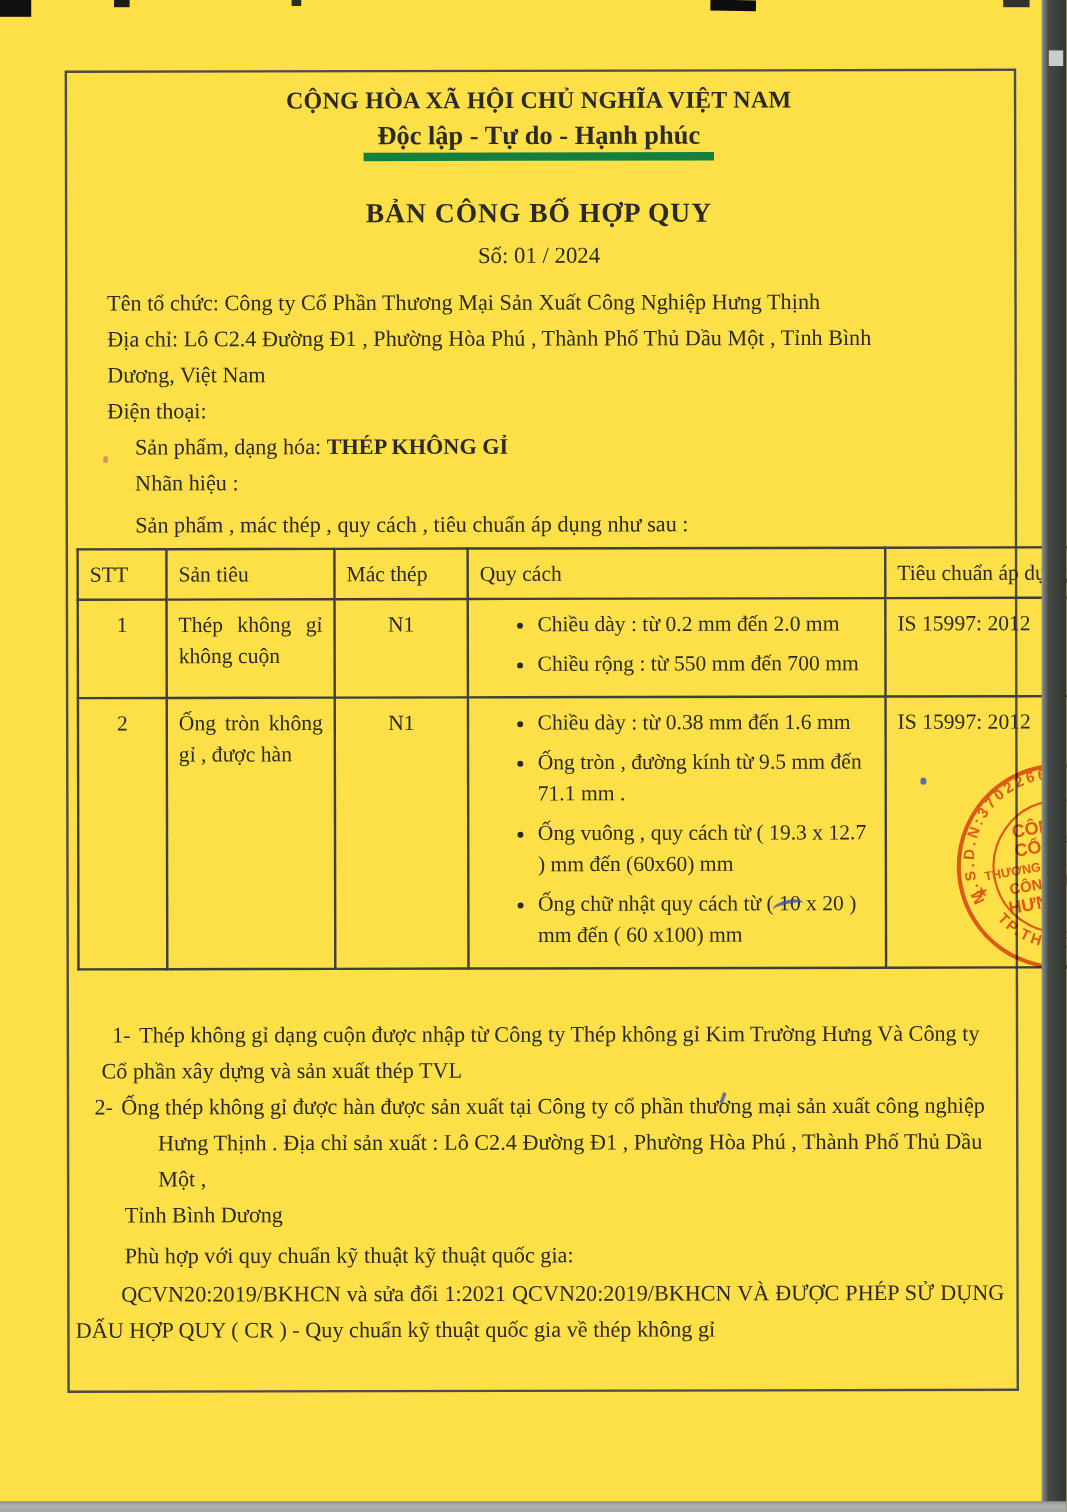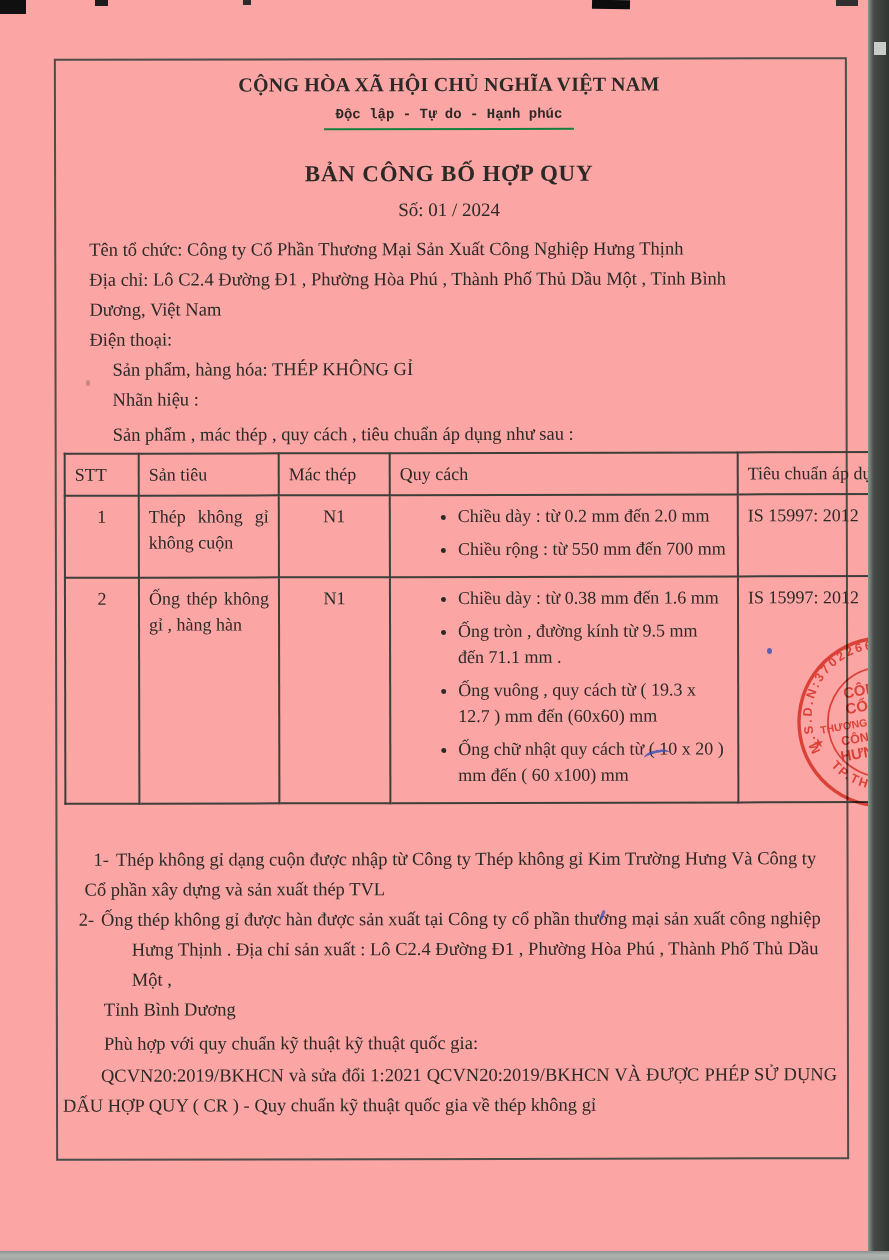--- a/index.html
+++ b/index.html
@@ -1,18 +1,18 @@
 <!DOCTYPE html>
 <html><head>
 <meta charset="utf-8">
 <style>
   html,body { margin:0; padding:0; background:#ffffff; }
   .scan {
     position:relative; width:889px; height:1260px;
-    background:#fca5a5; overflow:hidden;
+    background:#fde047; overflow:hidden;
     font-family:"Liberation Serif","DejaVu Serif",serif;
     color:#2b2a26;
   }
   
   .artifact { position:absolute; }
   .edge-right { right:0; top:0; width:21px; height:1260px;
     background:linear-gradient(to right,#8f948f 0,#454a46 28%,#313632 100%); }
   .edge-right-notch { right:3px; top:42px; width:12px; height:13px; background:#c9cdc9; }
   .edge-bottom { left:0; bottom:0; width:889px; height:9px;
     background:linear-gradient(to bottom,#8d928e 0,#aeb3af 45%,#a2a7a3 100%); }
@@ -31,49 +31,49 @@
   .frame {
     position:absolute; left:55px; top:58px; width:793px; height:1102px;
     border:2px solid #4c4c48; box-sizing:border-box;
     transform:rotate(-0.12deg);
   }
   .content { position:absolute; inset:0; padding:12px 10px 0 33px; }
 
   .centered { text-align:center; margin-right:26px; }
   .nat   { font-size:20px; font-weight:bold; line-height:24px; letter-spacing:.2px; }
   .motto-wrap { margin-top:6px; line-height:22px; }
-  .motto { display:inline-block; font-size:14px; font-weight:bold;
-           border-bottom:2px solid #15803d; padding:0 12px 3px;font-family:Liberation Mono, monospace; }
+  .motto { display:inline-block; font-size:22px; font-weight:bold;
+           border-bottom:7px solid #15803d; padding:0 12px 3px; }
   .title { margin-top:30px; font-size:23px; font-weight:bold; line-height:28px; letter-spacing:.8px; }
   .docnum{ margin-top:10px; font-size:19px; line-height:24px; }
 
   p { margin:0; font-size:18.5px; line-height:30px; }
   .org-name { margin-top:12px; }
   .addr { width:650px; }
   .pl1 { margin-left:23px; }
   .intro { margin-top:5px; }
-  .b { font-weight:normal; }
+  .b { font-weight:bold; }
 
   table.spec {
     border-collapse:collapse; table-layout:fixed;
     margin:3px 0 0 -26px; width:771px;
     font-size:18px;
   }
   table.spec th, table.spec td {
     border:2px solid #3e3e3a; vertical-align:top;
     padding:7px 9px; line-height:26px;
   }
   table.spec th { font-weight:normal; text-align:left; padding:8px 9px; line-height:24px; }
   .c-stt { width:54px;margin-top:40px; }  .c-sp { width:120px; } .c-mt { width:91px; }
   .c-qc  { width:328px; } .c-tc { width:178px; }
   td.c-stt, th.c-stt { text-align:center; }
   td.c-mt { text-align:center; }
   td.c-sp { text-align:justify; }
   ul.spec-list { margin:0; padding-left:44px; }
-  ul.spec-list li { margin:0 0 7px 14px; padding-right:2px; line-height:26px; }
+  ul.spec-list li { margin:0 0 7px 4px; padding-right:2px; line-height:26px; }
 
   .notes { margin-top:40px; }
   .note1 { margin-left:-6px; text-indent:9px; }
   .note2 { margin-left:-12px; padding-left:53px; text-indent:-53px; }
   .mk { margin-right:7px; }
   .prov { margin-left:13px; }
   .conf { margin-left:13px; margin-top:4px; }
   .reg  { margin-left:-28px; margin-top:2px; text-indent:38px; text-align:justify; }
 
   
@@ -100,21 +100,21 @@
         <span class="motto">Độc lập - Tự do - Hạnh phúc</span>
       </div>
 
       <div class="title centered">BẢN CÔNG BỐ HỢP QUY</div>
       <div class="docnum centered">Số: 01 / 2024</div>
 
       <p class="org-name">Tên tổ chức: Công ty Cổ Phần Thương Mại Sản Xuất Công Nghiệp Hưng Thịnh</p>
       <p class="addr">Địa chỉ: Lô C2.4 Đường Đ1 , Phường Hòa Phú , Thành Phố Thủ Dầu Một , Tỉnh Bình Dương, Việt Nam</p>
       <p>Điện thoại:</p>
 
-      <p class="pl1"><span>Sản phẩm, hàng hóa:</span> <span class="b">THÉP KHÔNG GỈ</span></p>
+      <p class="pl1"><span>Sản phẩm, dạng hóa:</span> <span class="b">THÉP KHÔNG GỈ</span></p>
       <p class="pl1">Nhãn hiệu :</p>
       <p class="pl1 intro">Sản phẩm , mác thép , quy cách , tiêu chuẩn áp dụng như sau :</p>
 
       <table class="spec">
         <thead>
           <tr>
             <th class="c-stt">STT</th>
             <th class="c-sp">Sản tiêu</th>
             <th class="c-mt">Mác thép</th>
             <th class="c-qc">Quy cách</th>
@@ -129,21 +129,21 @@
             <td class="c-qc">
               <ul class="spec-list">
                 <li>Chiều dày : từ 0.2 mm đến 2.0 mm</li>
                 <li>Chiều rộng : từ 550 mm đến 700 mm</li>
               </ul>
             </td>
             <td class="c-tc">IS 15997: 2012</td>
           </tr>
           <tr>
             <td class="c-stt">2</td>
-            <td class="c-sp">Ống thép không gỉ , hàng hàn</td>
+            <td class="c-sp">Ống tròn không gỉ , được hàn</td>
             <td class="c-mt">N1</td>
             <td class="c-qc">
               <ul class="spec-list">
                 <li>Chiều dày : từ 0.38 mm đến 1.6 mm</li>
                 <li>Ống tròn , đường kính từ 9.5 mm đến 71.1 mm .</li>
                 <li>Ống vuông , quy cách từ ( 19.3 x 12.7 ) mm đến (60x60) mm</li>
                 <li>Ống chữ nhật quy cách từ ( 10 x 20 ) mm đến ( 60 x100) mm</li>
               </ul>
             </td>
             <td class="c-tc">IS 15997: 2012</td>

